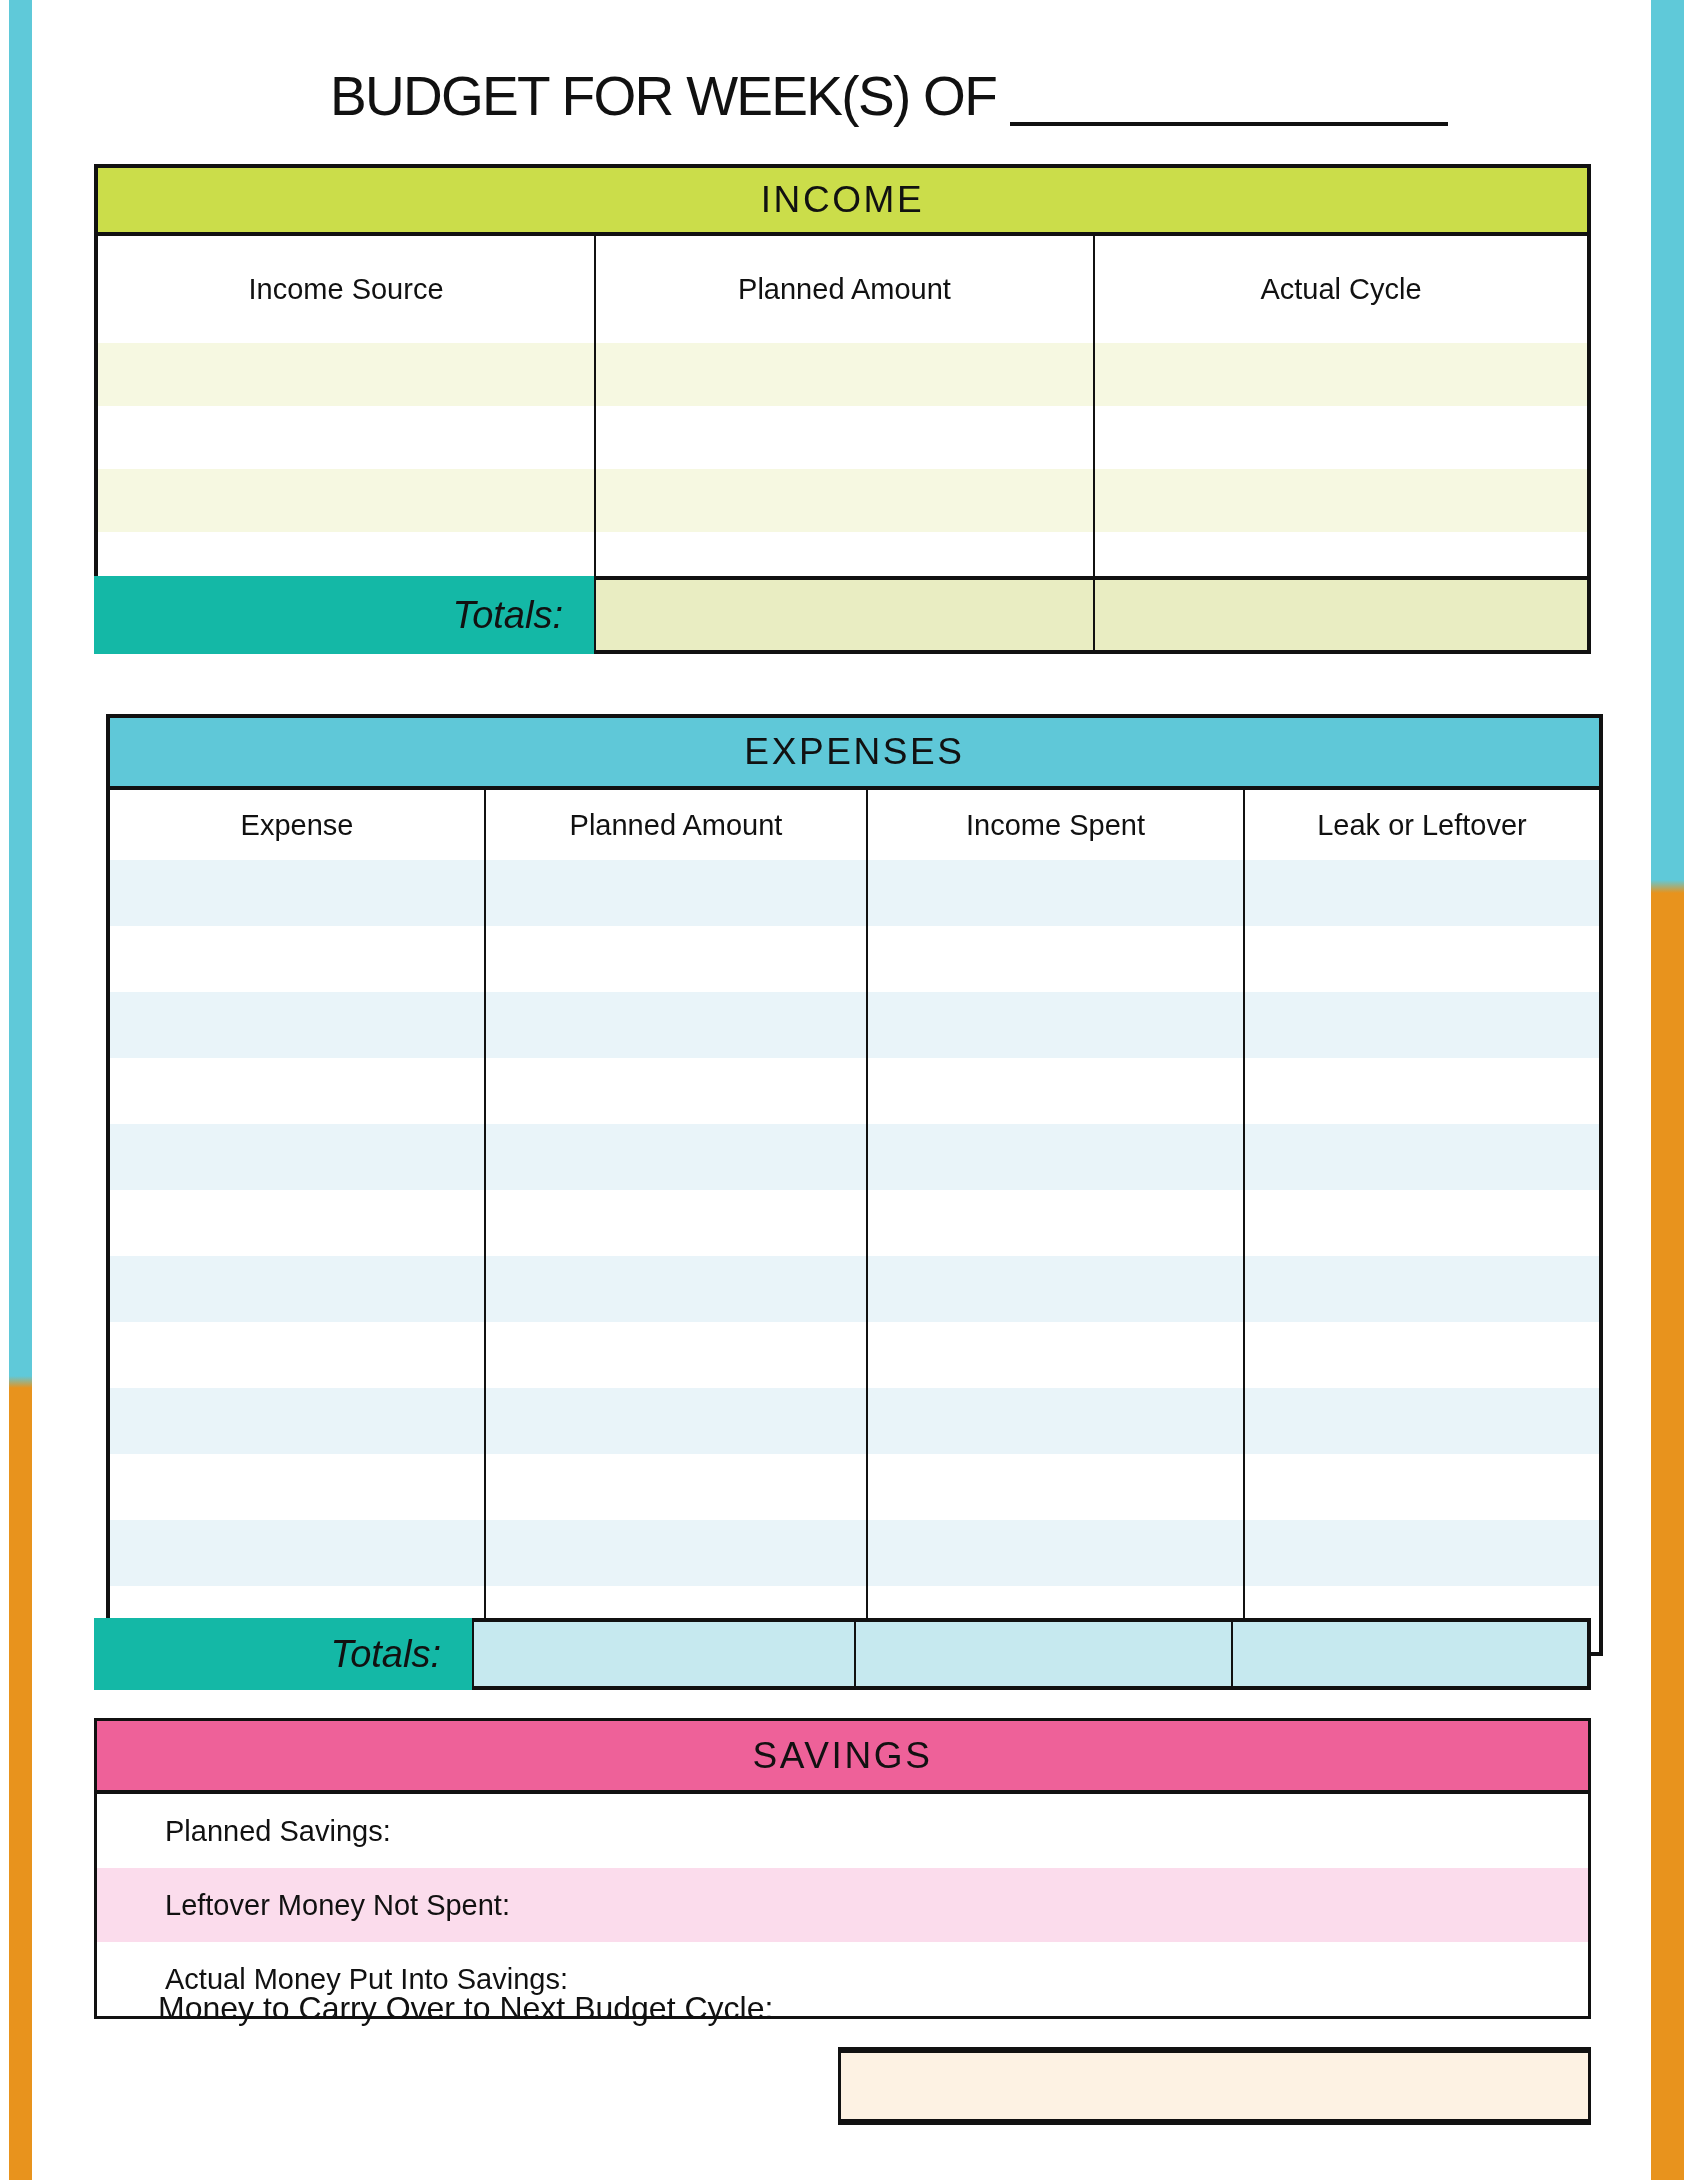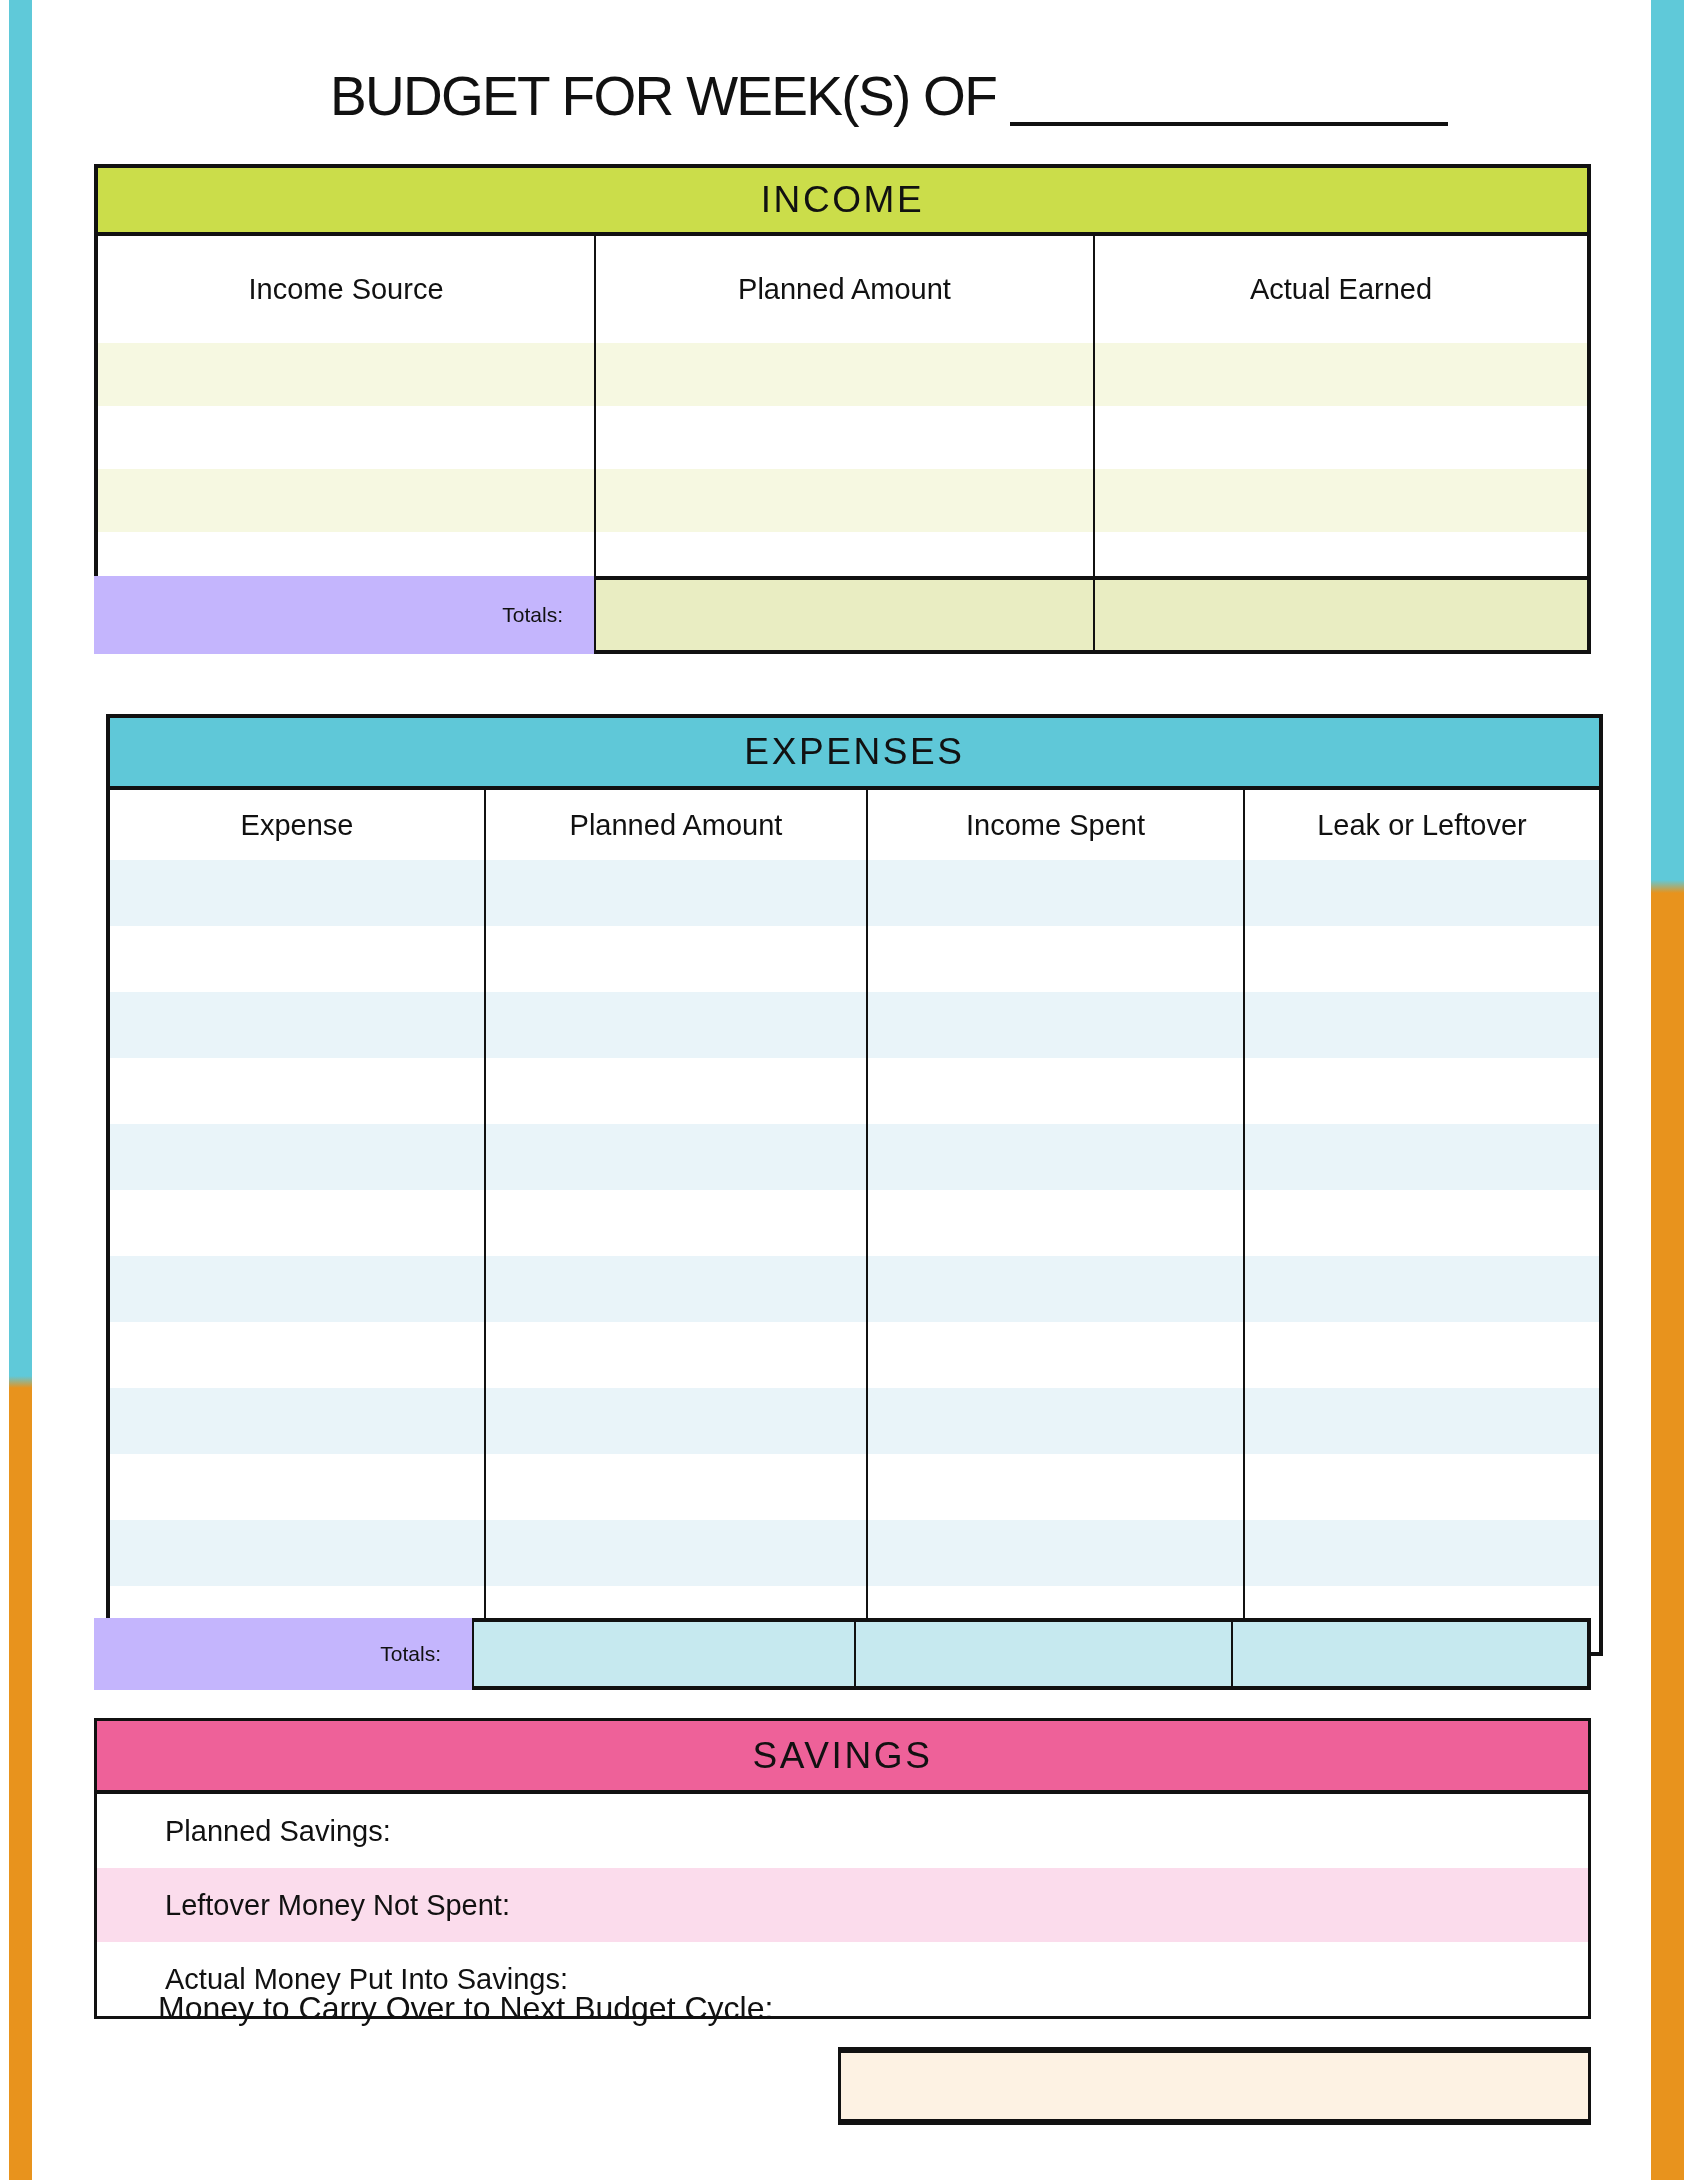--- a/index.html
+++ b/index.html
@@ -39,21 +39,21 @@
   
   .income{top:164px;}
   .income .band{height:72px;background:var(--income-header);}
   .income-cols,.irow{grid-template-columns:496px 499px 1fr;}
   .income-cols{height:107px;}
   .irow{height:63px;}
   .irow.alt{background:var(--income-row);}
   .income-cols .cell:nth-child(n+2),.irow .cell:nth-child(n+2){border-left:2.6px solid var(--border);}
 
   .totals{position:absolute;left:94px;width:1497px;display:flex;}
-  .totals-label{display:flex;align-items:center;justify-content:flex-end;font-size:21px;padding-right:31px;background:#c4b5fd;}
+  .totals-label{display:flex;align-items:center;justify-content:flex-end;font-size:38px;padding-right:31px;background:#14b8a6;font-style:italic;}
   .totals-cells{display:grid;border:4.3px solid var(--border);border-left-width:2.6px;flex:1;}
   .income-totals{top:576px;height:78px;}
   .income-totals .totals-label{width:500px;}
   .income-totals .totals-cells{grid-template-columns:497px 1fr;}
   .income-totals .cell{background:var(--income-totals);}
   .income-totals .cell:nth-child(n+2){border-left:2.6px solid var(--border);}
 
   
   .expenses{top:714px;margin-left:12px;}
   .expenses .band{height:76px;background:var(--expenses-header);}
@@ -92,21 +92,21 @@
     <span class="title-text">BUDGET FOR WEEK(S) OF</span>
     <span class="title-line"></span>
   </div>
 
   <section class="tbl income">
     <div class="band">INCOME</div>
     <div class="main">
       <div class="cols income-cols" id="income-cols">
           <div class="cell hcell">Income Source</div>
           <div class="cell hcell">Planned Amount</div>
-          <div class="cell hcell">Actual Earned</div>
+          <div class="cell hcell">Actual Cycle</div>
         </div>
       <div id="income-rows">
           <div class="row irow alt">
             <div class="cell"></div>
             <div class="cell"></div>
             <div class="cell"></div>
           </div>
           <div class="row irow">
             <div class="cell"></div>
             <div class="cell"></div>

